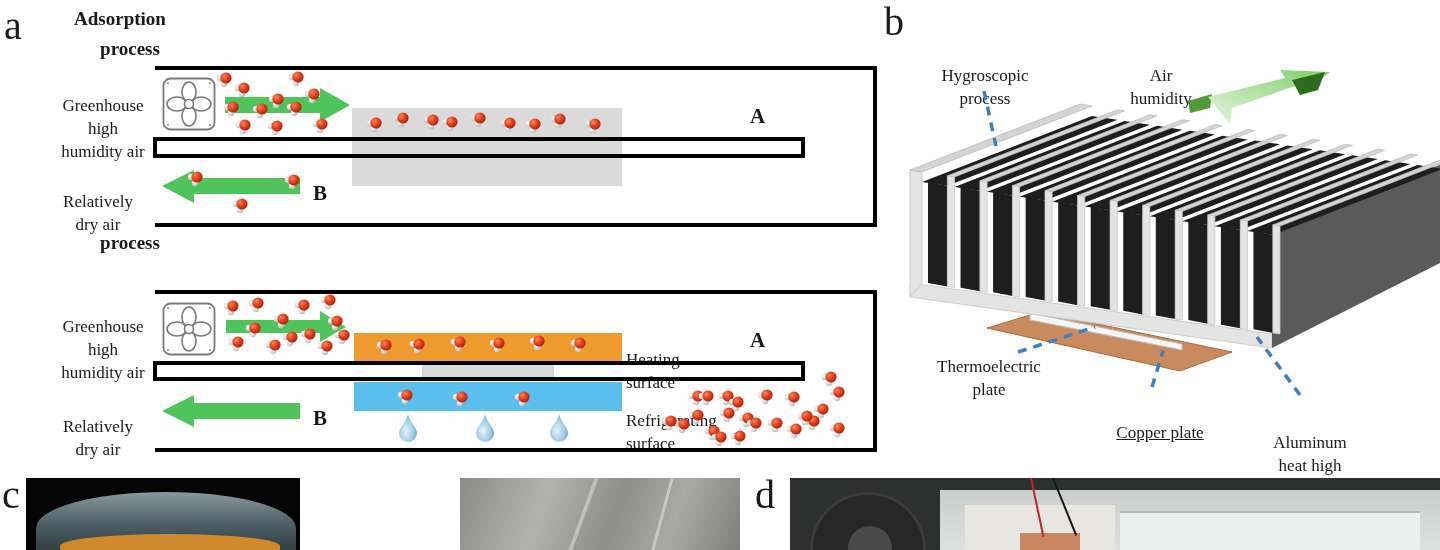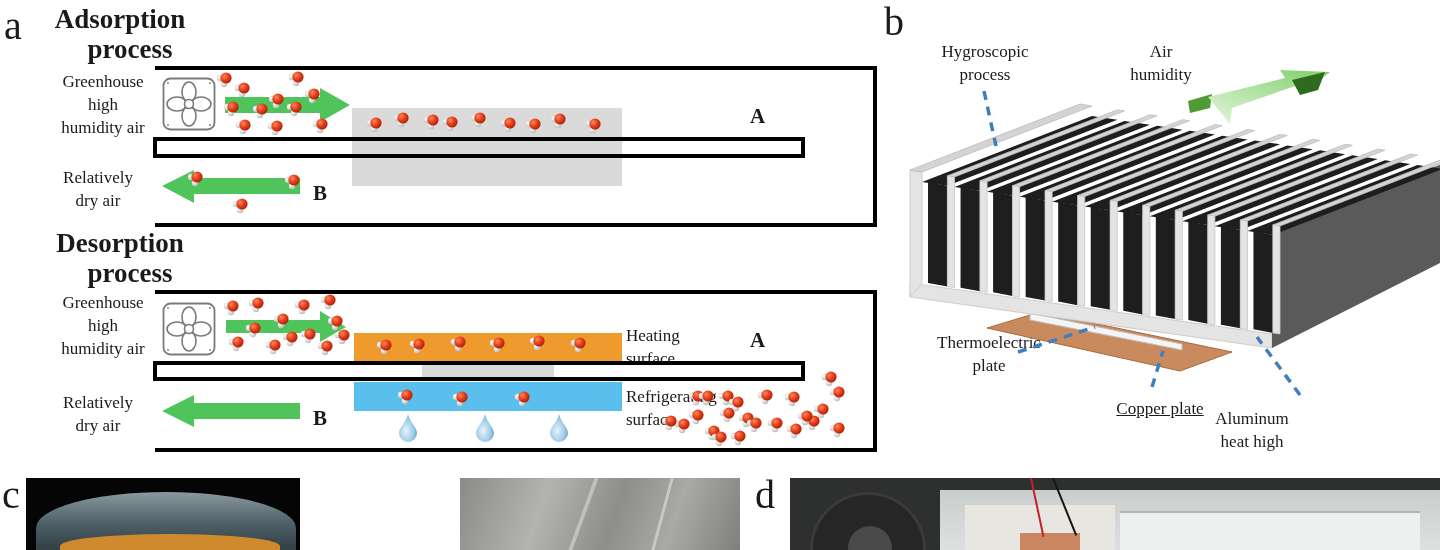--- a/index.html
+++ b/index.html
@@ -1,20 +1,20 @@
 <!DOCTYPE html>
 <html><head>
 <meta charset="utf-8">
 <style>
   html, body { margin:0; padding:0; background:#ffffff; }
   body { width:1440px; height:550px; position:relative; overflow:hidden;
          font-family:"Liberation Serif", "DejaVu Serif", serif; color:#1a1a1a; }
   .panel-letter { position:absolute; font-size:40px; line-height:40px; font-weight:normal; }
-  .title { position:absolute; font-weight:bold; font-size:27px; line-height:30px; text-align:center; }
-  .lbl { position:absolute; font-size:17px; line-height:23px; text-align:center; }
+  .title { position:absolute; font-weight:bold; font-size:19px; line-height:30px; text-align:center; }
+  .lbl { position:absolute; font-size:17px; line-height:23px; text-align:center;margin-top:24px; }
   .lbl-left { text-align:left; }
   .bold-letter { position:absolute; font-weight:bold; font-size:21px; }
   svg { position:absolute; left:0; top:0; overflow:visible; }
   .photo { position:absolute; overflow:hidden; }
 </style>
 </head>
 <body>
 
 <div>
   <div class="panel-letter" style="left:4px;top:6px;">a</div>
@@ -29,21 +29,20 @@
     <div>humidity air</div>
   </div>
   <div class="lbl" style="left:48px;top:166px;width:100px;">
     <div>Relatively</div>
     <div>dry air</div>
   </div>
   <div class="bold-letter" style="left:750px;top:104px;">A</div>
   <div class="bold-letter" style="left:313px;top:181px;">B</div>
 
   <div class="title" style="left:50px;top:228px;width:140px;">
-    <div>Desorption</div>
     <div style="padding-left:20px;">process</div>
   </div>
   <div class="lbl" style="left:48px;top:291px;width:110px;">
     <div>Greenhouse</div>
     <div>high</div>
     <div>humidity air</div>
   </div>
   <div class="lbl" style="left:48px;top:391px;width:100px;">
     <div>Relatively</div>
     <div>dry air</div>
@@ -204,21 +203,21 @@
   </div>
   <div class="lbl" style="left:1096px;top:40px;width:130px;">
     <div>Air</div>
     <div>humidity</div>
   </div>
   <div class="lbl" style="left:924px;top:331px;width:130px;">
     <div>Thermoelectric</div>
     <div>plate</div>
   </div>
   <div class="lbl" style="left:1095px;top:397px;width:130px;text-decoration:underline;">Copper plate</div>
-  <div class="lbl" style="left:1192px;top:407px;width:120px;">
+  <div class="lbl" style="left:1250px;top:407px;width:120px;">
     <div>Aluminum</div>
     <div>heat high</div>
   </div>
 
   <svg id="svg-b" width="1440" height="550">
     <defs>
       <linearGradient id="gAirLight" x1="0" y1="1" x2="1" y2="0">
         <stop offset="0" stop-color="#e3f5dc"></stop>
           <stop offset="1" stop-color="#7fcf6a"></stop>
       </linearGradient>

